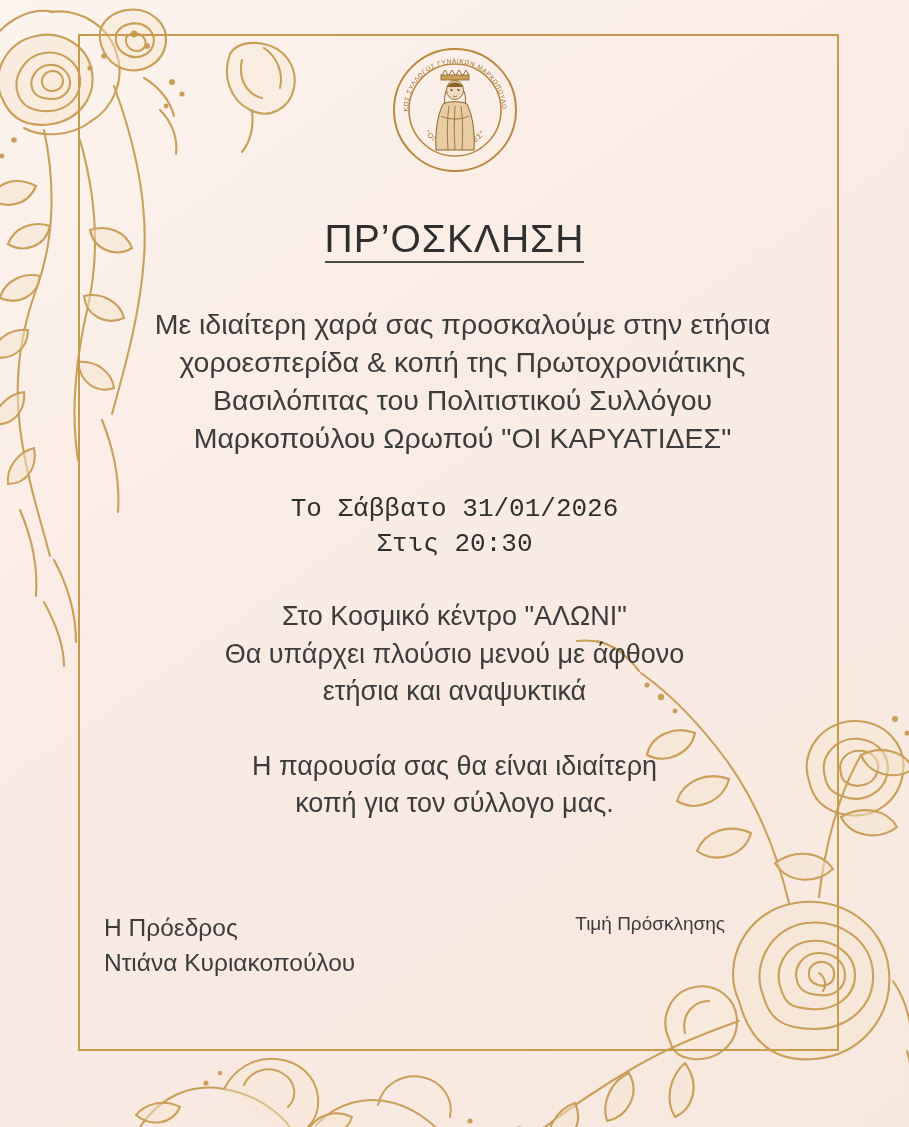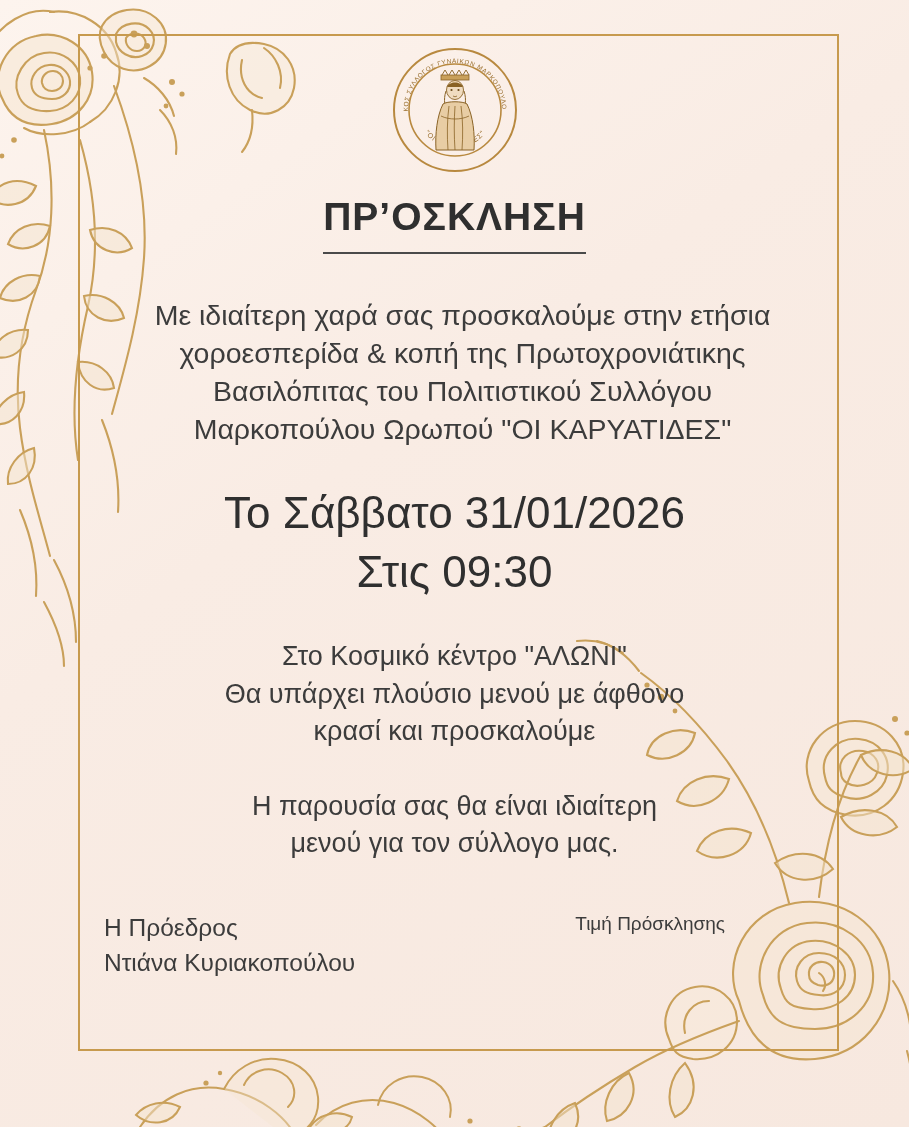--- a/index.html
+++ b/index.html
@@ -56,48 +56,49 @@
   }
 
   .logo {
     margin-top: 46px;
     width: 128px;
     height: 128px;
     position: relative;
   }
 
   .doc-title {
-    margin-top: 22px;
+    margin-top: 44px;
     font-size: 39px;
     letter-spacing: 1px;
-    font-weight: 700;
+    font-weight: 400;
     color: #2f2f2f;
     border-bottom: 2.5px solid #4a4a4a;
-    padding-bottom: 13px;
+    padding-bottom: 0;
     line-height: 1.1;
   }
 
   .block {
     text-align: center;
     color: #3c3c3c;
   }
 
   .intro {
     margin-top: 42px;
     font-size: 28.5px;
     line-height: 1.34;
     max-width: 720px;
     margin-left: 16px;
   }
 
   .when {
     margin-top: 34px;
-    font-size: 44px;
+    font-size: 26px;
     line-height: 1.36;
     color: #2f2f2f;
+    font-family: Liberation Mono, monospace;
   }
 
   .venue {
     margin-top: 36px;
     font-size: 27px;
     line-height: 1.38;
   }
 
   .closing {
     margin-top: 38px;
@@ -299,32 +300,32 @@
 
     <div class="block intro">
       <div>Με ιδιαίτερη χαρά σας προσκαλούμε στην ετήσια</div>
       <div>χοροεσπερίδα &amp; κοπή της  Πρωτοχρονιάτικης</div>
       <div>Βασιλόπιτας  του Πολιτιστικού Συλλόγου</div>
       <div>Μαρκοπούλου Ωρωπού "ΟΙ ΚΑΡΥΑΤΙΔΕΣ"</div>
     </div>
 
     <div class="block when">
       <div>Το Σάββατο 31/01/2026</div>
-      <div>Στις 09:30</div>
+      <div>Στις 20:30</div>
     </div>
 
     <div class="block venue">
       <div>Στο Κοσμικό κέντρο "ΑΛΩΝΙ"</div>
       <div>Θα υπάρχει πλούσιο μενού με άφθονο</div>
-      <div>κρασί και προσκαλούμε</div>
+      <div>ετήσια και αναψυκτικά</div>
     </div>
 
     <div class="block closing">
       <div>Η παρουσία σας θα είναι ιδιαίτερη</div>
-      <div>μενού για τον σύλλογο μας.</div>
+      <div>κοπή για τον σύλλογο μας.</div>
     </div>
   </div>
 
   <div class="signature-row">
     <div class="signature">
       <div>Η Πρόεδρος</div>
       <div>Ντιάνα Κυριακοπούλου</div>
     </div>
     <div class="price">
       <span>Τιμή  Πρόσκλησης</span>

